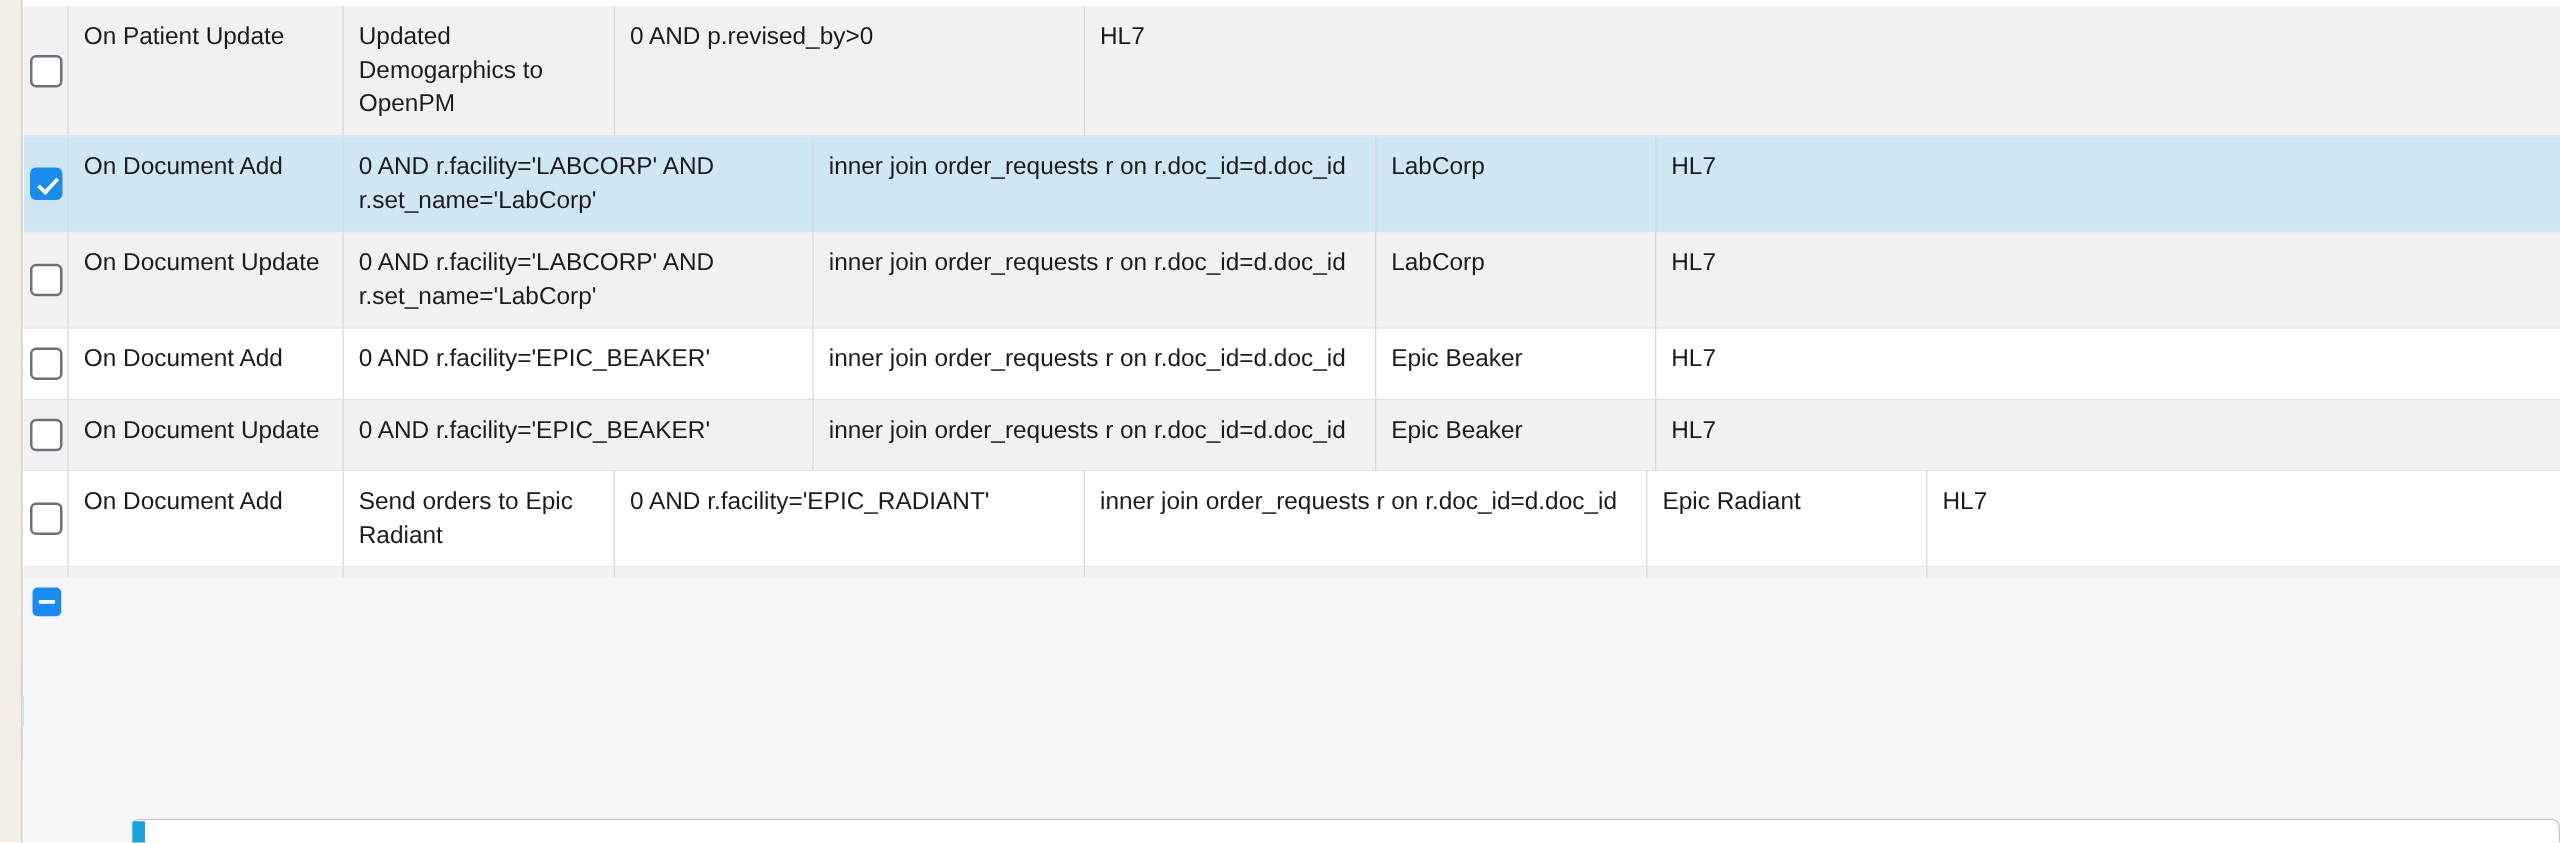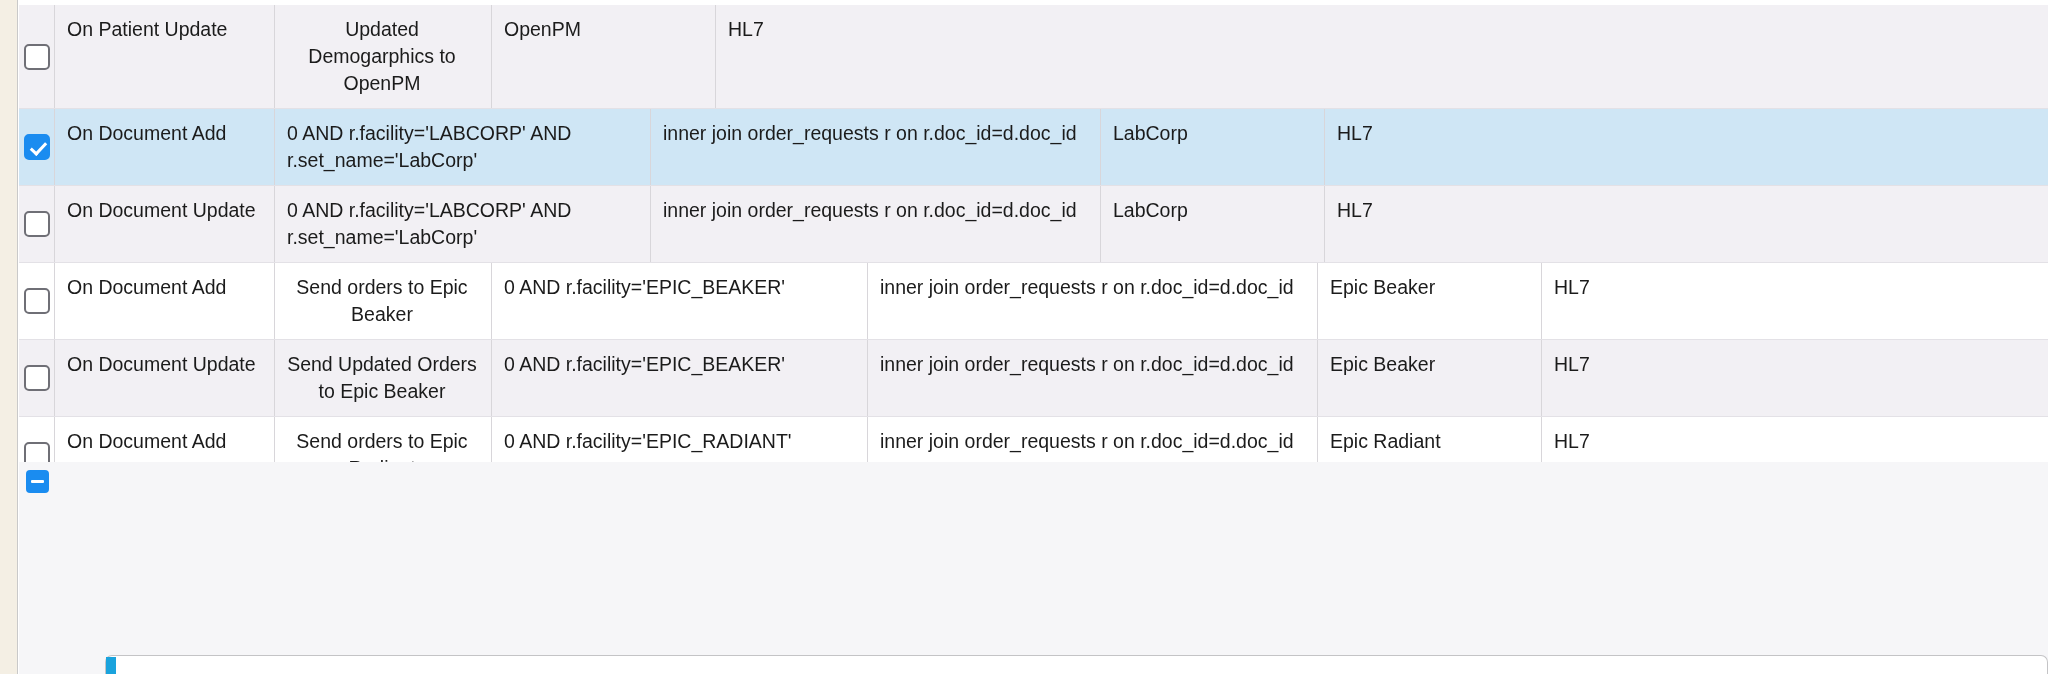--- a/index.html
+++ b/index.html
@@ -64,21 +64,21 @@
     color: #1b1b1b;
     border-right: 1px solid #d8d6da;
     overflow: hidden;
     white-space: normal;
     word-break: normal;
   }
 
   .c-check { width: 36px;  padding: 0; border-right: 1px solid #d8d6da;
              display: flex; align-items: center; justify-content: center; }
   .c-event { width: 220px; }
-  .c-desc  { width: 217px; text-align: center; }
+  .c-desc  { width: 217px; }
   .c-cond  { width: 376px; }
   .c-join  { width: 450px; }
   .c-dest  { width: 224px; }
   .c-fmt   { width: 500px; border-right: none; }
 
   
   .cb {
     width: 26px; height: 26px;
     border-radius: 5px;
     border: 2px solid #6f6f76;
@@ -164,21 +164,21 @@
   <div class="left-gutter"></div>
 
   <div class="grid">
     <div class="grid-rows" id="grid-rows">
         <div class="row alt">
           <div class="cell c-check">
             <span class="cb"></span>
           </div>
           <div class="cell c-event">On Patient Update</div>
           <div class="cell c-desc">Updated Demogarphics to OpenPM</div>
-          <div class="cell c-dest">OpenPM</div>
+          <div class="cell c-cond">0 AND p.revised_by&gt;0</div>
           <div class="cell c-fmt">HL7</div>
         </div>
         <div class="row selected">
           <div class="cell c-check">
             <span class="cb checked"></span>
           </div>
           <div class="cell c-event">On Document Add</div>
           <div class="cell c-cond">0 AND r.facility='LABCORP' AND r.set_name='LabCorp'</div>
           <div class="cell c-join">inner join order_requests r on r.doc_id=d.doc_id</div>
           <div class="cell c-dest">LabCorp</div>
@@ -192,32 +192,30 @@
           <div class="cell c-cond">0 AND r.facility='LABCORP' AND r.set_name='LabCorp'</div>
           <div class="cell c-join">inner join order_requests r on r.doc_id=d.doc_id</div>
           <div class="cell c-dest">LabCorp</div>
           <div class="cell c-fmt">HL7</div>
         </div>
         <div class="row">
           <div class="cell c-check">
             <span class="cb"></span>
           </div>
           <div class="cell c-event">On Document Add</div>
-          <div class="cell c-desc">Send orders to Epic Beaker</div>
           <div class="cell c-cond">0 AND r.facility='EPIC_BEAKER'</div>
           <div class="cell c-join">inner join order_requests r on r.doc_id=d.doc_id</div>
           <div class="cell c-dest">Epic Beaker</div>
           <div class="cell c-fmt">HL7</div>
         </div>
         <div class="row alt">
           <div class="cell c-check">
             <span class="cb"></span>
           </div>
           <div class="cell c-event">On Document Update</div>
-          <div class="cell c-desc">Send Updated Orders to Epic Beaker</div>
           <div class="cell c-cond">0 AND r.facility='EPIC_BEAKER'</div>
           <div class="cell c-join">inner join order_requests r on r.doc_id=d.doc_id</div>
           <div class="cell c-dest">Epic Beaker</div>
           <div class="cell c-fmt">HL7</div>
         </div>
         <div class="row">
           <div class="cell c-check">
             <span class="cb"></span>
           </div>
           <div class="cell c-event">On Document Add</div>

